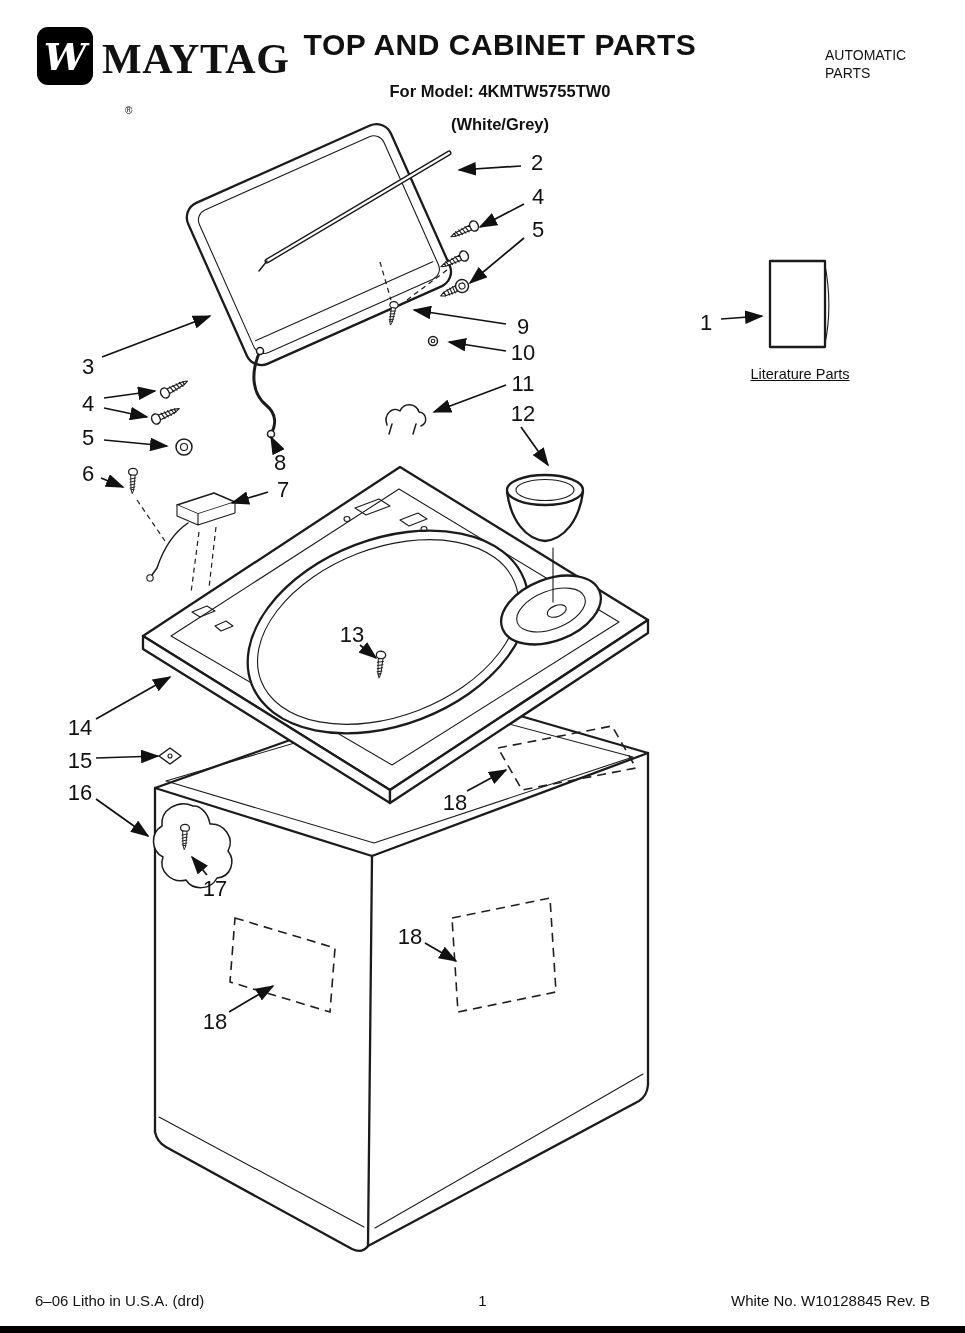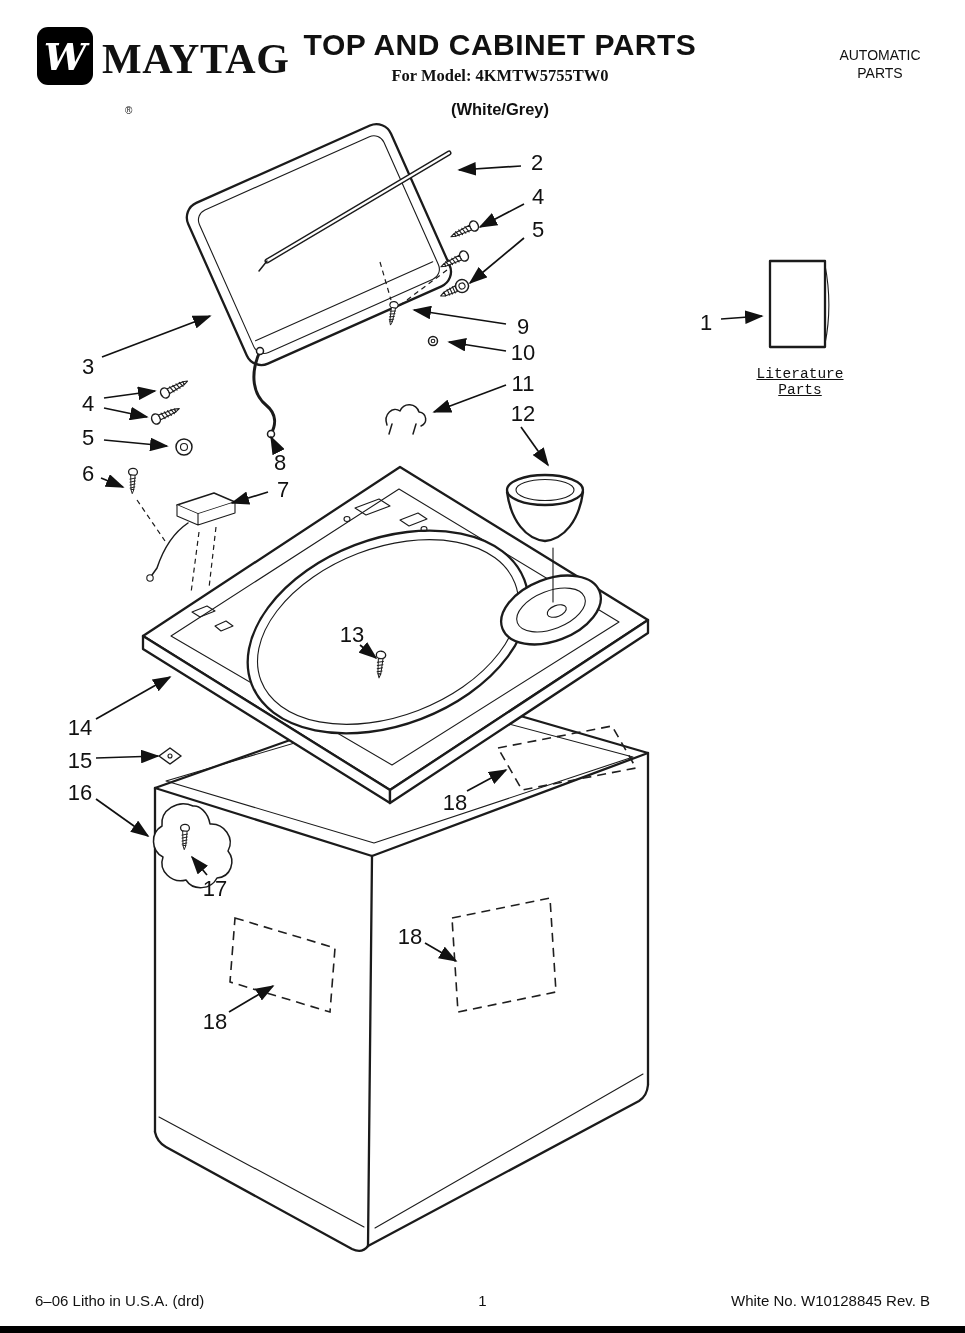--- a/index.html
+++ b/index.html
@@ -8,27 +8,27 @@
     font-family:"Liberation Sans",sans-serif;color:#111;overflow:hidden;
   }
   
   .brand-box{position:absolute;left:37px;top:27px;display:flex;align-items:flex-start;}
   .logo-square{width:56px;height:58px;background:#000;border-radius:11px;position:relative;flex:0 0 auto;}
   .logo-square svg{display:block;}
   .reg-mark{position:absolute;left:88px;top:78px;font-size:10px;}
   .wordmark{font-family:"Liberation Serif",serif;font-weight:bold;font-size:42px;letter-spacing:0.5px;margin:8px 0 5px 9px;}
   .title-block{position:absolute;left:0;right:0;top:28px;text-align:center;pointer-events:none;padding-left:35px;}
   .title-main{font-size:30px;font-weight:bold;letter-spacing:0.5px;margin:0;}
-  .title-model{font-size:16.5px;font-weight:bold;margin-top:4px;font-family:Liberation Serif, serif;}
+  .title-model{font-size:16.5px;font-weight:bold;margin-top:20px;}
   .title-color{font-size:16.5px;font-weight:bold;margin-top:14px;}
-  .type-block{position:absolute;right:30px;top:47px;width:110px;text-align:center;font-size:14px;line-height:1.25;}
+  .type-block{position:absolute;right:30px;top:47px;width:110px;font-size:14px;line-height:1.25;}
   
   #diagram-svg{position:absolute;left:0;top:0;width:965px;height:1333px;}
   .lit-label{position:absolute;left:740px;top:366px;width:120px;text-align:center;
-    font-size:14.5px;text-decoration:underline;font-family:Liberation Mono, monospace;}
+    font-size:14.5px;text-decoration:underline;}
   .k2{stroke:#1b1b1b;stroke-width:2.3;stroke-linejoin:round;stroke-linecap:round;}
   .k15{stroke:#1b1b1b;stroke-width:1.5;stroke-linejoin:round;stroke-linecap:round;}
   .k1{stroke:#1b1b1b;stroke-width:1.1;stroke-linejoin:round;stroke-linecap:round;}
   .dash{stroke:#1b1b1b;stroke-width:1.2;stroke-dasharray:5 4;}
   .dash2{stroke:#1f1f1f;stroke-width:1.6;stroke-dasharray:9 6;}
   .callout-line{stroke:#111;stroke-width:1.7;}
   .callout-num{font-family:"Liberation Sans",sans-serif;font-size:22px;fill:#111;
     text-anchor:middle;dominant-baseline:central;}
   
   .footer{position:absolute;left:35px;right:35px;bottom:24px;font-size:15px;}

